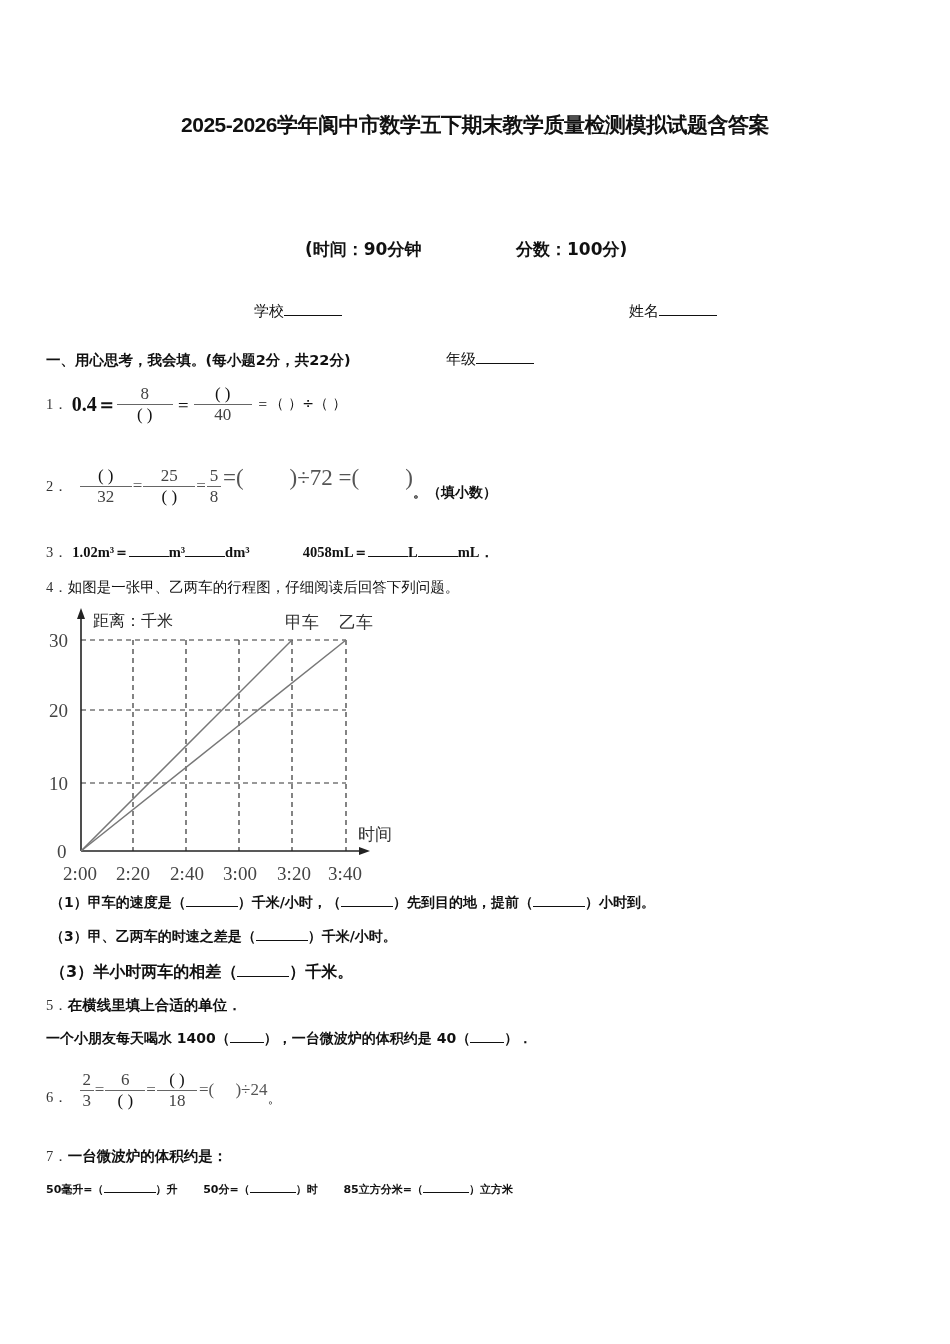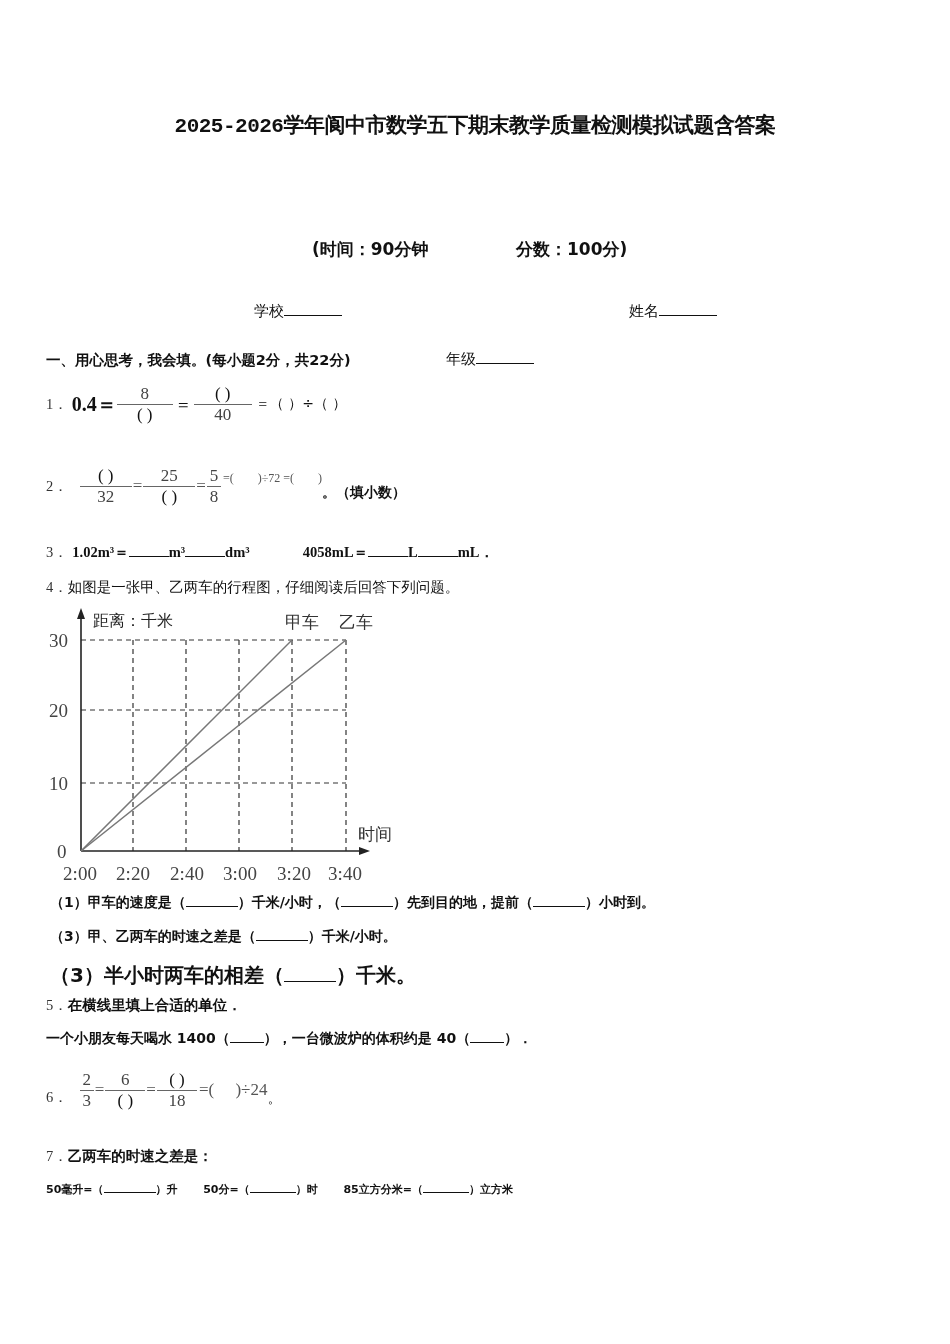--- a/index.html
+++ b/index.html
@@ -1,41 +1,41 @@
 <!DOCTYPE html>
 <html><head>
 <meta charset="utf-8">
 <style>
   html, body { margin: 0; padding: 0; background: #ffffff; }
   body { width: 950px; height: 1344px; position: relative; overflow: hidden;
          font-family: "DejaVu Serif", "Liberation Serif", serif; color: #111; }
   .abs { position: absolute; white-space: nowrap; }
   .title { left: 0; width: 950px; top: 111px; text-align: center;
-           font-family: Liberation Mono, monospace; font-weight: bold; font-size: 21px; letter-spacing: -0.5px; }
+           font-family: Liberation Sans, sans-serif; font-weight: bold; font-size: 21px; letter-spacing: -0.5px; }
   .sub { top: 238px; font-family: "DejaVu Sans", "Liberation Sans", sans-serif; font-weight: bold; font-size: 17px; }
   .field { top: 301px; font-size: 15px; font-family: "DejaVu Sans", "Liberation Sans", sans-serif; }
   .field .line { display: inline-block; width: 58px; border-bottom: 1px solid #111; height: 14px; vertical-align: baseline; }
   .q { font-size: 14.5px; font-family: "DejaVu Sans", "Liberation Sans", sans-serif; }
   .qnum { font-family: "Liberation Serif", serif; font-size: 14.5px; color: #333; }
   .b { font-weight: bold; }
   .serif { font-family: "Liberation Serif", "DejaVu Serif", serif; }
   .gray { color: #555; }
   .frac { display: inline-block; vertical-align: middle; text-align: center; position: relative; }
   .frac .num, .frac .den { display: block; font-family: "Liberation Serif", serif; font-size: 17px; color: #444; line-height: 20px; }
   .frac .bar { display: block; border-top: 1px solid #666; }
   .blank { display: inline-block; border-bottom: 1px solid #111; height: 12px; vertical-align: baseline; }
   .ans-blank { display: inline-block; border-bottom: 1px solid #111; width: 52px; height: 12px; }
   svg text { font-family: "Liberation Serif", "DejaVu Serif", serif; }
 </style>
 </head>
 <body>
 
 <div class="abs title">2025-2026学年阆中市数学五下期末教学质量检测模拟试题含答案</div>
 
-<div class="abs sub" style="left:312px;">(时间：90分钟</div>
+<div class="abs sub" style="left:305px;">(时间：90分钟</div>
 <div class="abs sub" style="left:516px;">分数：100分)</div>
 
 <div class="abs field" style="left:254px;">
   <span>学校</span><span class="line"></span>
 </div>
 <div class="abs field" style="left:446px;margin-top:48px;">
   <span>年级</span><span class="line"></span>
 </div>
 <div class="abs field" style="left:629px;">
   <span>姓名</span><span class="line"></span>
@@ -72,21 +72,21 @@
     <span class="num">25</span>
     <span class="bar"></span>
     <span class="den" style="color:#111;">(        )</span>
   </span>
   <span class="serif gray" style="font-size:17px; margin:0 1px;">=</span>
   <span class="frac" style="width:14px;">
     <span class="num">5</span>
     <span class="bar"></span>
     <span class="den">8</span>
   </span>
-  <span class="serif gray" style="font-size:12px; margin-left:2px; white-space:pre; margin-top:-16px;">=(        )÷72 =(        )</span>
+  <span class="serif gray" style="font-size:23px; margin-left:2px; white-space:pre; margin-top:-16px;">=(        )÷72 =(        )</span>
   <span class="b" style="font-size:14px; margin-top:14px;">。（填小数）</span>
 </div>
 
 <div class="abs q" style="left:46px; top:543px;">
   <span class="qnum">3．</span>
   <span class="serif b">1.02m³＝</span><span class="blank" style="width:40px;"></span><span class="serif b">m³</span><span class="blank" style="width:40px;"></span><span class="serif b">dm³</span>
   <span style="display:inline-block; width:44px;"></span>
   <span class="serif b">4058mL＝</span><span class="blank" style="width:40px;"></span><span class="serif b">L</span><span class="blank" style="width:40px;"></span><span class="serif b">mL．</span>
 </div>
 
@@ -134,21 +134,21 @@
     <text x="345" y="880">3:40</text>
   </g>
 </svg>
 
 <div class="abs q b" style="left:50px; top:894px; font-size:14px;">
   <span>（1）甲车的速度是（</span><span class="ans-blank"></span><span>）千米/小时，（</span><span class="ans-blank"></span><span>）先到目的地，提前（</span><span class="ans-blank"></span><span>）小时到。</span>
 </div>
 <div class="abs q b" style="left:50px; top:928px; font-size:14px;">
   <span>（3）甲、乙两车的时速之差是（</span><span class="ans-blank"></span><span>）千米/小时。</span>
 </div>
-<div class="abs q b" style="left:50px; top:962px; font-size:20px;">
+<div class="abs q b" style="left:50px; top:962px; font-size:16px;">
   <span>（3）半小时两车的相差（</span><span class="ans-blank"></span><span>）千米。</span>
 </div>
 
 <div class="abs q" style="left:46px; top:996px;">
   <span class="qnum">5．</span><span class="b">在横线里填上合适的单位．</span>
 </div>
 <div class="abs q b" style="left:46px; top:1030px; font-size:14px;">
   <span>一个小朋友每天喝水 1400（</span><span class="ans-blank" style="width:34px;"></span><span>），一台微波炉的体积约是  40（</span><span class="ans-blank" style="width:34px;"></span><span>）．</span>
 </div>
 
@@ -169,21 +169,21 @@
   <span class="frac" style="width:40px;">
     <span class="num" style="color:#111;">(    )</span>
     <span class="bar"></span>
     <span class="den">18</span>
   </span>
   <span class="serif gray" style="font-size:17px; margin-left:2px; white-space:pre;">=(     )÷24</span>
   <span style="font-size:14px; margin-top:18px;">。</span>
 </div>
 
 <div class="abs q" style="left:46px; top:1147px;">
-  <span class="qnum">7．</span><span class="b">乙两车的时速之差是：</span>
+  <span class="qnum">7．</span><span class="b">一台微波炉的体积约是：</span>
 </div>
 <div class="abs q b" style="left:46px; top:1180px; font-size:11px;">
   <span>50毫升=（</span><span class="ans-blank"></span><span>）升</span>
   <span style="display:inline-block; width:18px;"></span>
   <span>50分=（</span><span class="ans-blank" style="width:46px;"></span><span>）时</span>
   <span style="display:inline-block; width:18px;"></span>
   <span>85立方分米=（</span><span class="ans-blank" style="width:46px;"></span><span>）立方米</span>
 </div>
 
 </body></html>

